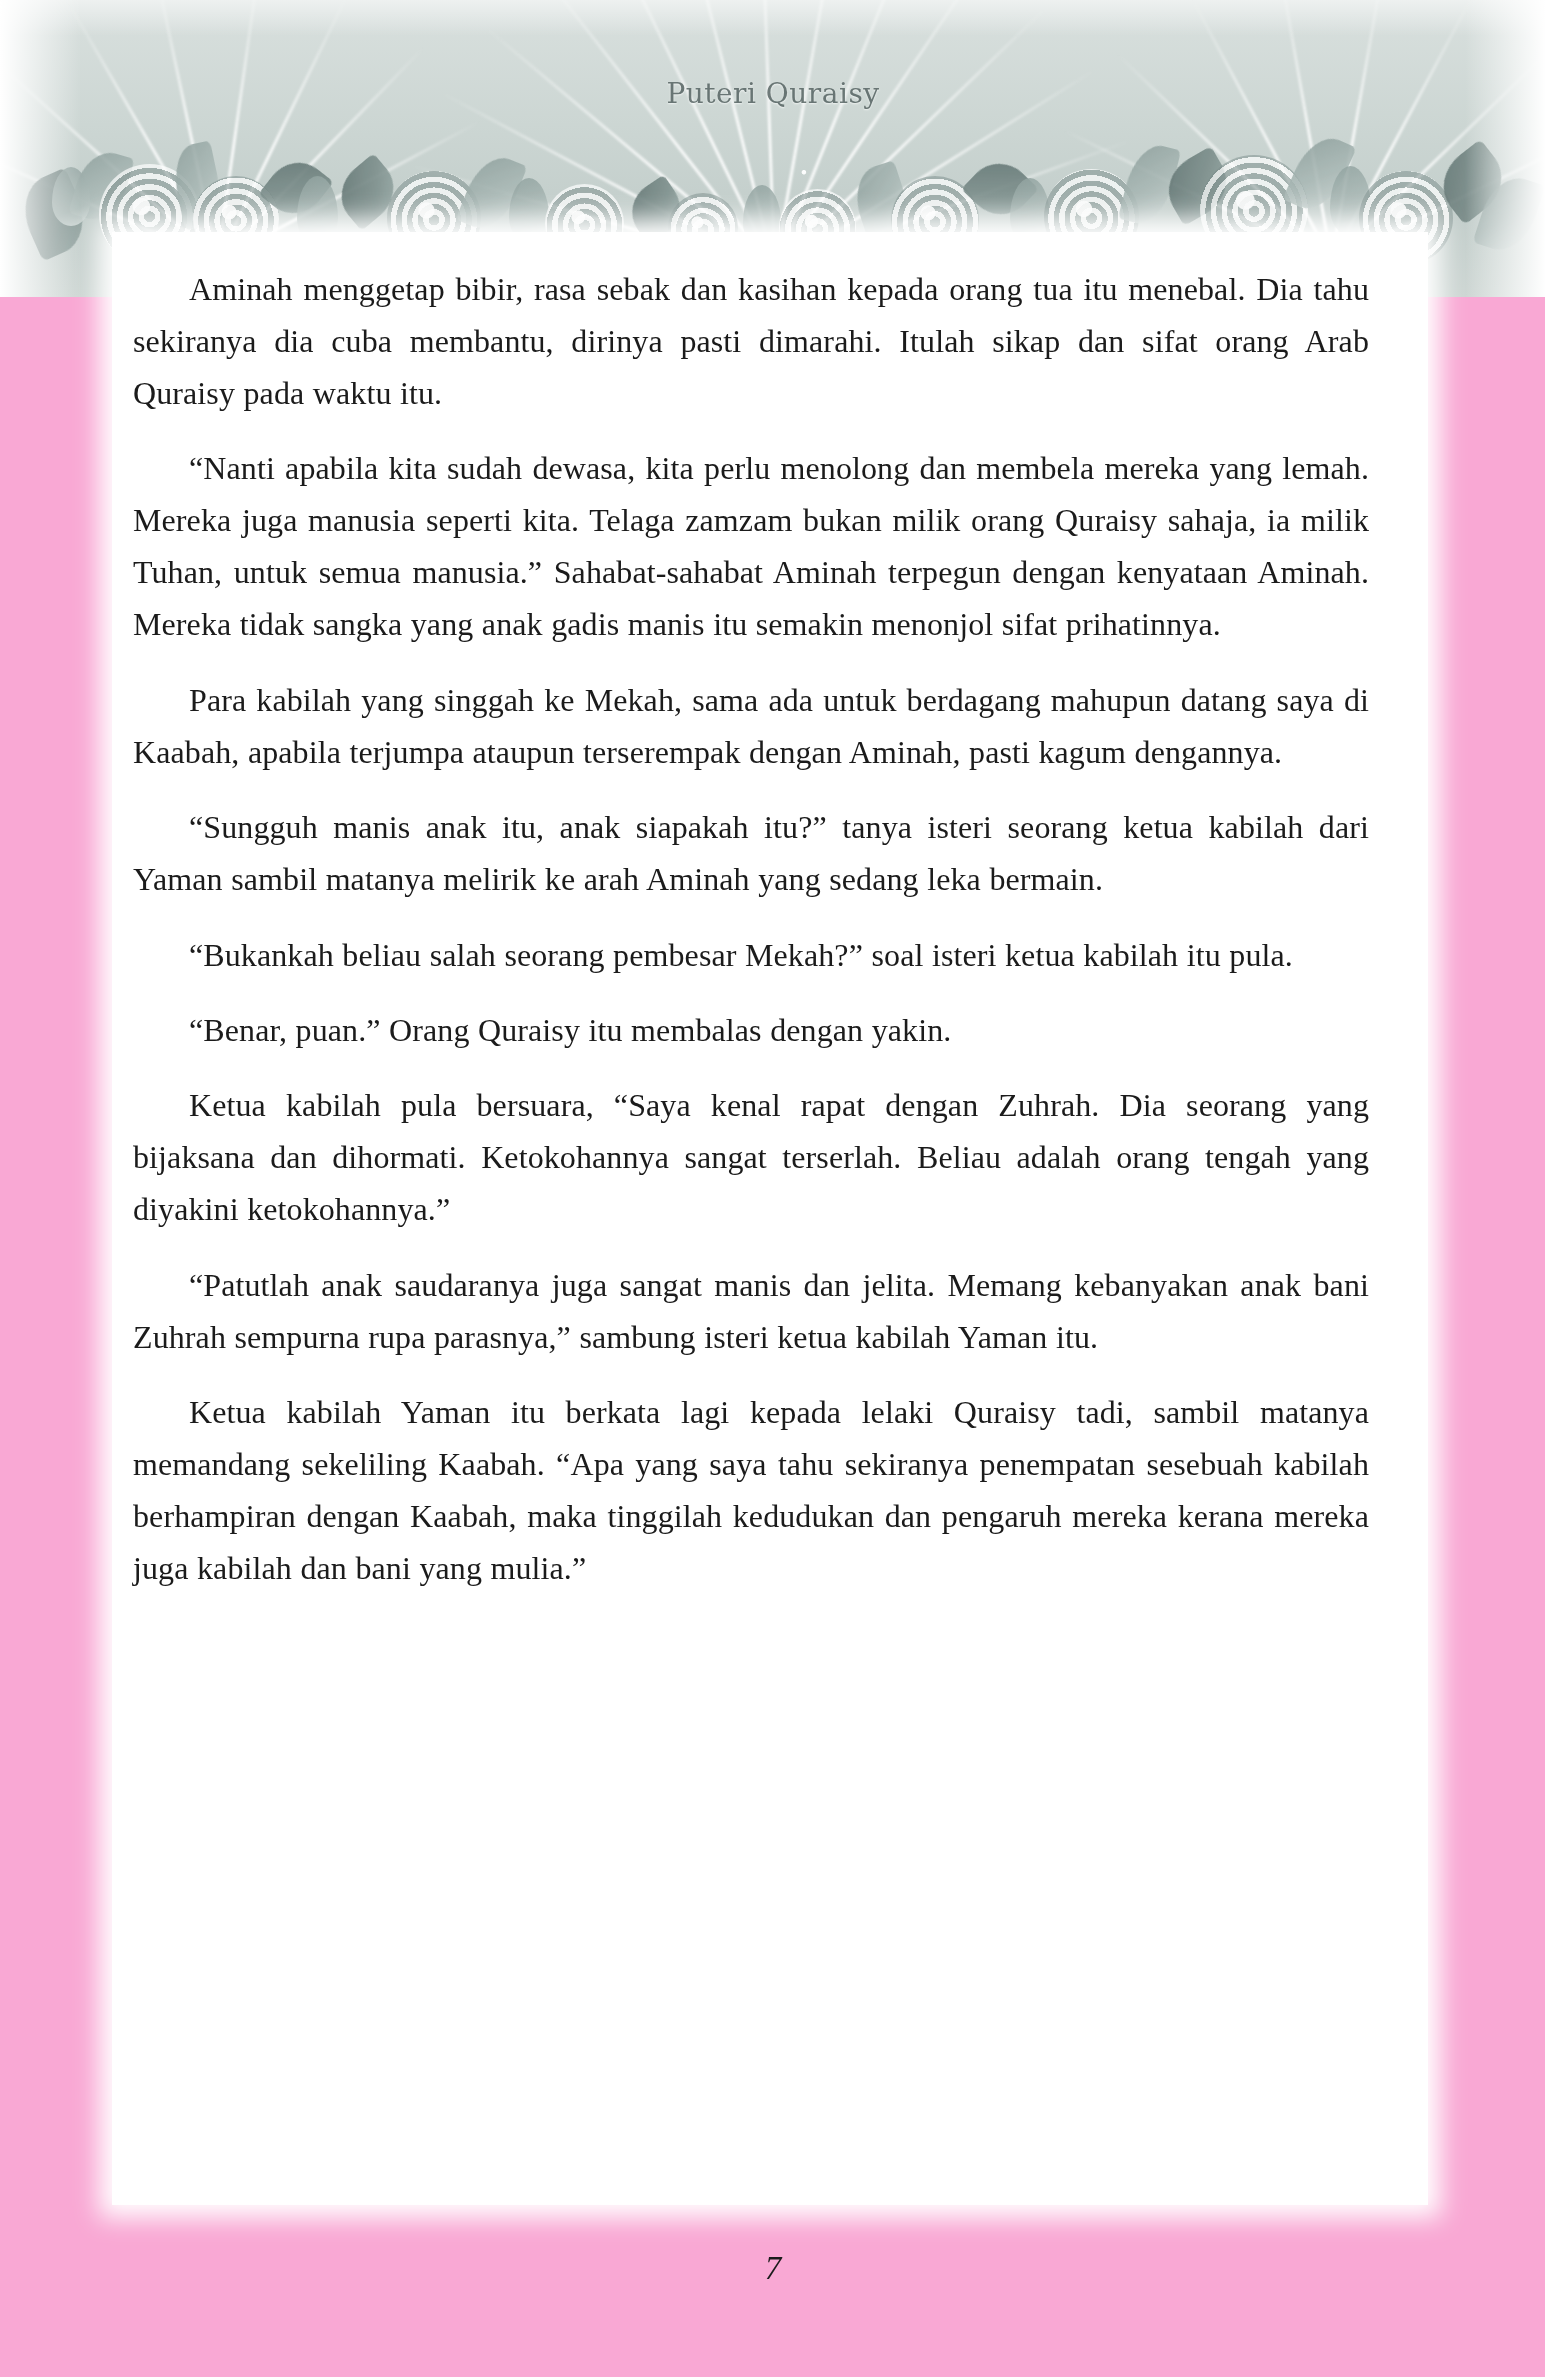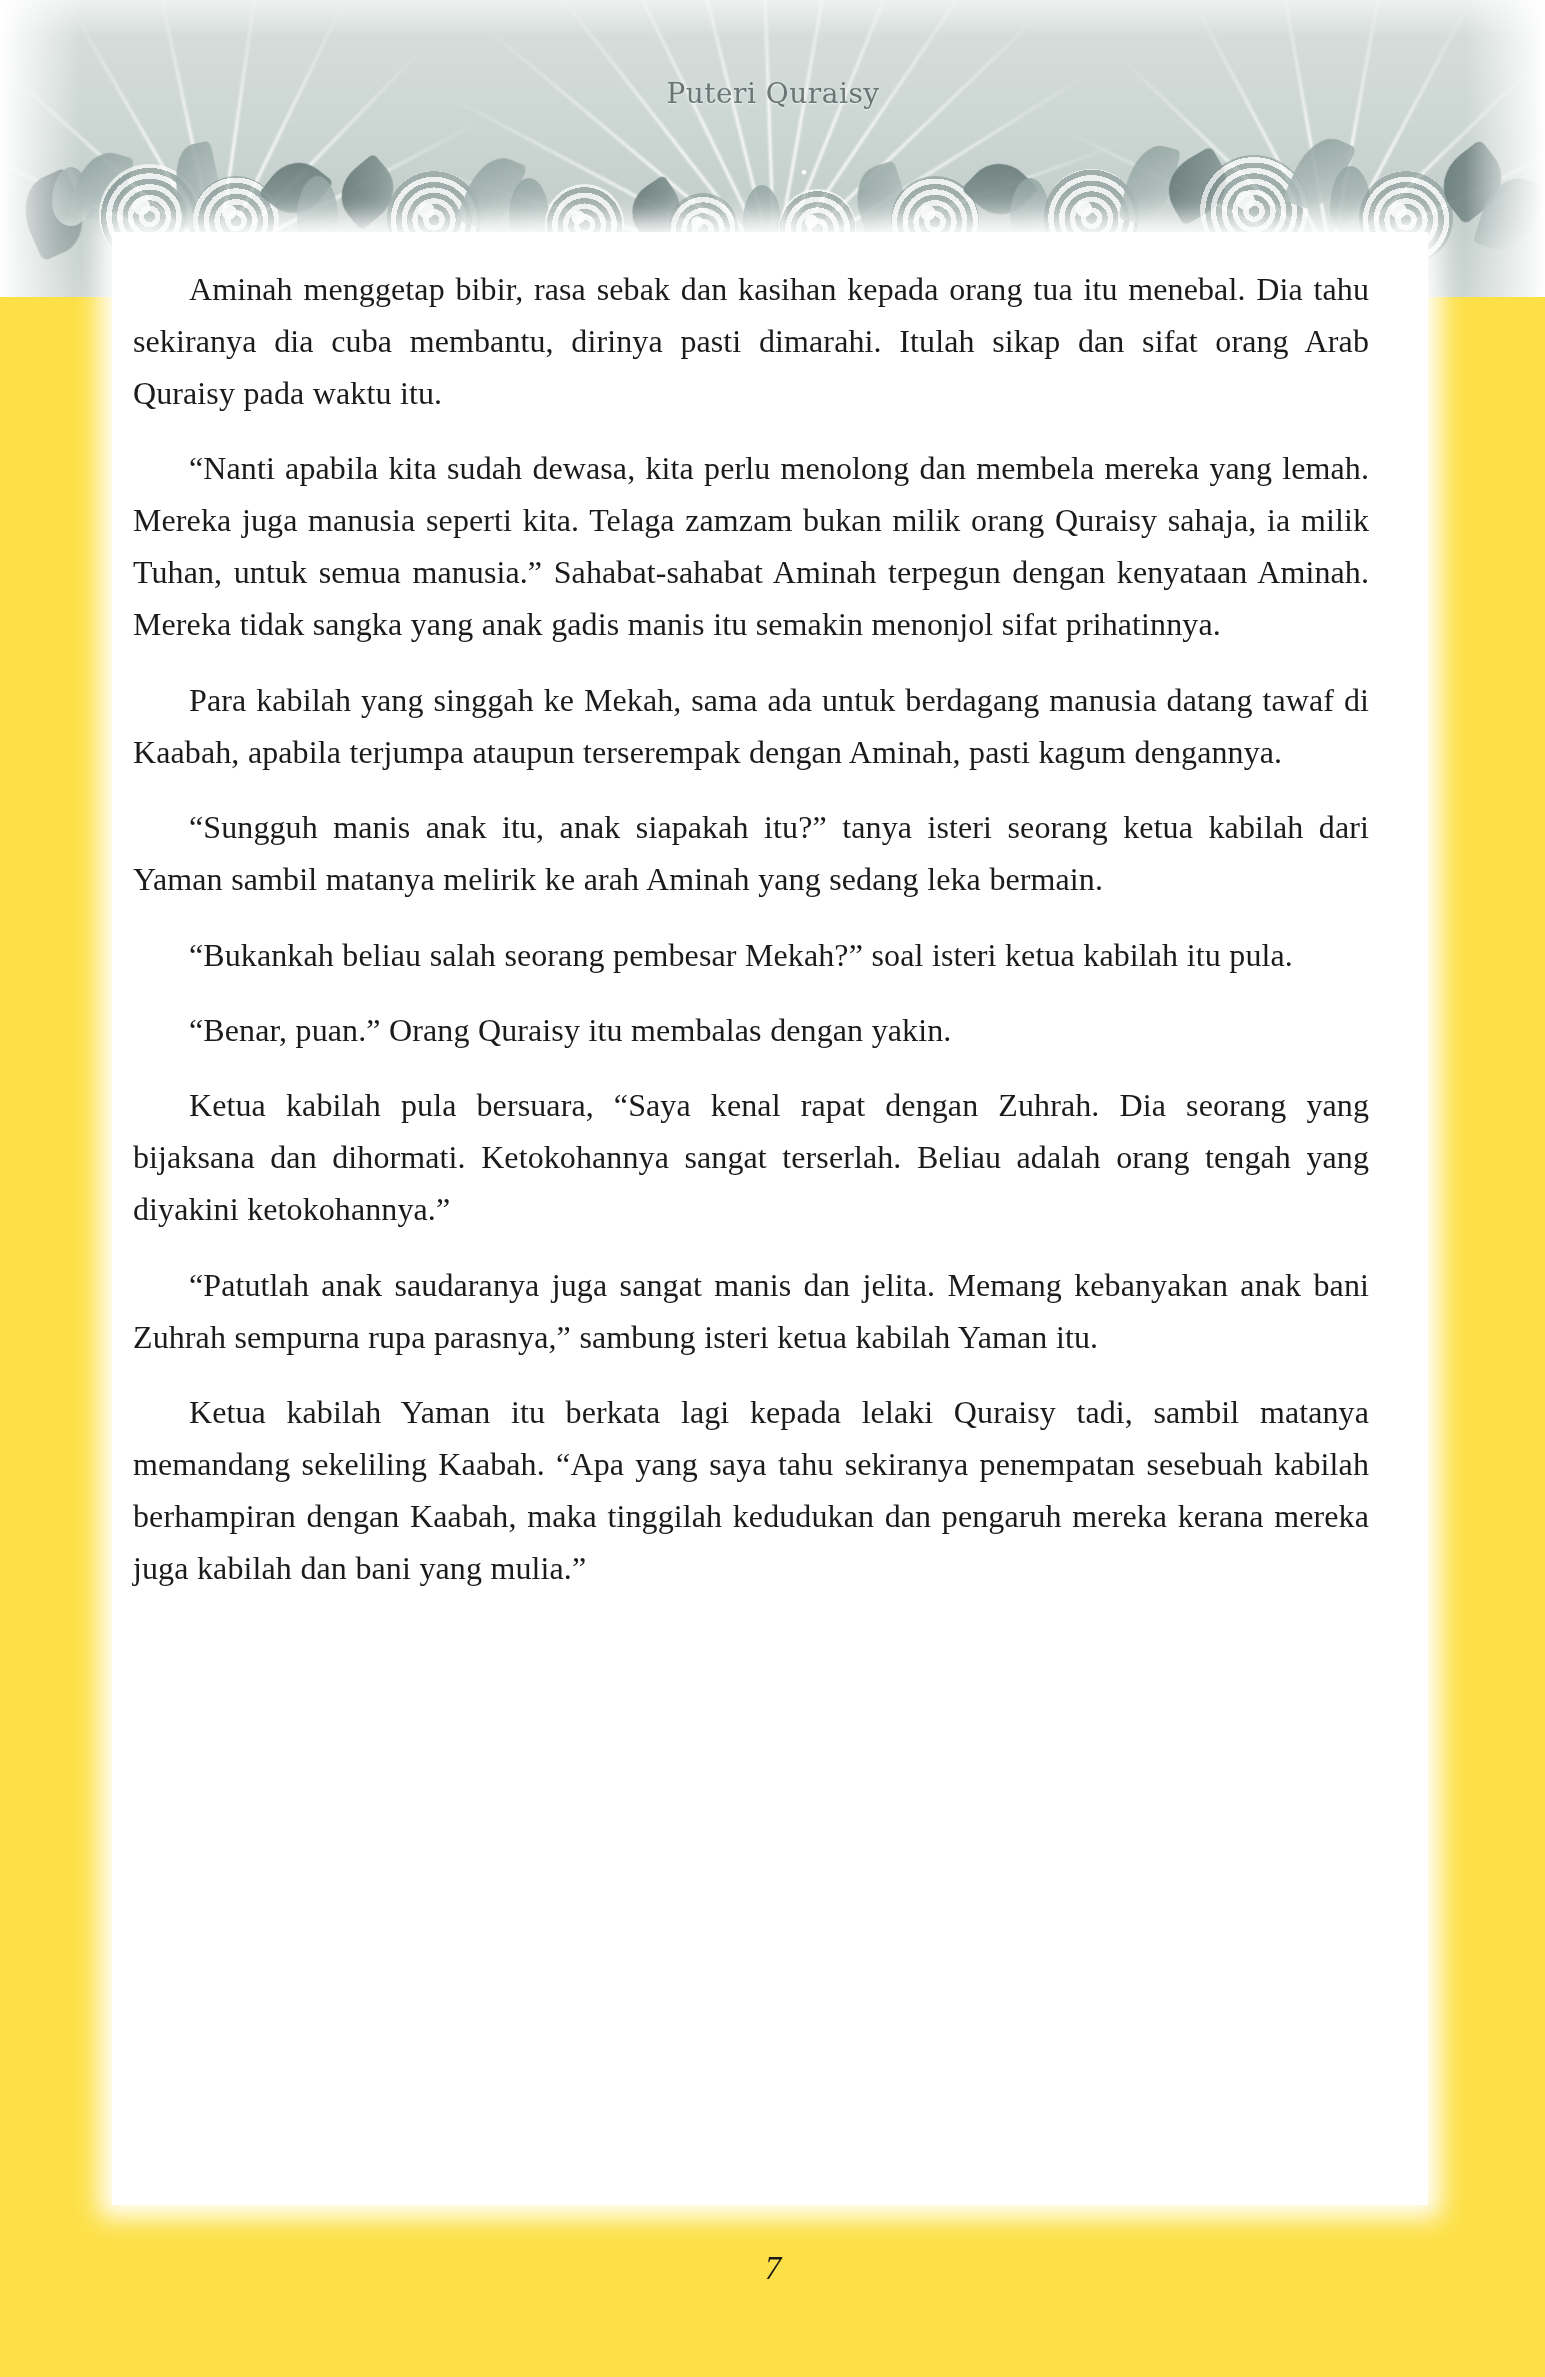--- a/index.html
+++ b/index.html
@@ -5,21 +5,21 @@
   html, body {
     margin: 0;
     padding: 0;
     background: #ffffff;
   }
 
   .page {
     position: relative;
     width: 1546px;
     height: 2377px;
-    background: #fde047;
+    background: #f9a8d4;
     overflow: hidden;
     font-family: "Liberation Serif", "DejaVu Serif", serif;
   }
 
   
   .ornament-band {
     position: absolute;
     left: 0;
     top: 0;
     width: 1546px;
@@ -241,21 +241,21 @@
     <div class="vignette"></div>
   </div>
 
   <div class="text-card"></div>
 
   <div class="running-head">Puteri Quraisy</div>
 
   <div class="body-text">
     <p>Aminah menggetap bibir, rasa sebak dan kasihan kepada orang tua itu menebal. Dia tahu sekiranya dia cuba membantu, dirinya pasti dimarahi. Itulah sikap dan sifat orang Arab Quraisy pada waktu itu.</p>
     <p>“Nanti apabila kita sudah dewasa, kita perlu menolong dan membela mereka yang lemah. Mereka juga manusia seperti kita. Telaga zamzam bukan milik orang Quraisy sahaja, ia milik Tuhan, untuk semua manusia.” Sahabat-sahabat Aminah terpegun dengan kenyataan Aminah. Mereka tidak sangka yang anak gadis manis itu semakin menonjol sifat prihatinnya.</p>
-    <p>Para kabilah yang singgah ke Mekah, sama ada untuk berdagang manusia datang tawaf di Kaabah, apabila terjumpa ataupun terserempak dengan Aminah, pasti kagum dengannya.</p>
+    <p>Para kabilah yang singgah ke Mekah, sama ada untuk berdagang mahupun datang saya di Kaabah, apabila terjumpa ataupun terserempak dengan Aminah, pasti kagum dengannya.</p>
     <p>“Sungguh manis anak itu, anak siapakah itu?” tanya isteri seorang ketua kabilah dari Yaman sambil matanya melirik ke arah Aminah yang sedang leka bermain.</p>
     <p>“Bukankah beliau salah seorang pembesar Mekah?” soal isteri ketua kabilah itu pula.</p>
     <p>“Benar, puan.” Orang Quraisy itu membalas dengan yakin.</p>
     <p>Ketua kabilah pula bersuara, “Saya kenal rapat dengan Zuhrah. Dia seorang yang bijaksana dan dihormati. Ketokohannya sangat terserlah. Beliau adalah orang tengah yang diyakini ketokohannya.”</p>
     <p>“Patutlah anak saudaranya juga sangat manis dan jelita. Memang kebanyakan anak bani Zuhrah sempurna rupa parasnya,” sambung isteri ketua kabilah Yaman itu.</p>
     <p>Ketua kabilah Yaman itu berkata lagi kepada lelaki Quraisy tadi, sambil matanya memandang sekeliling Kaabah. “Apa yang saya tahu sekiranya penempatan sesebuah kabilah berhampiran dengan Kaabah, maka tinggilah kedudukan dan pengaruh mereka kerana mereka juga kabilah dan bani yang mulia.”</p>
   </div>
 
   <div class="folio">7</div>
 

